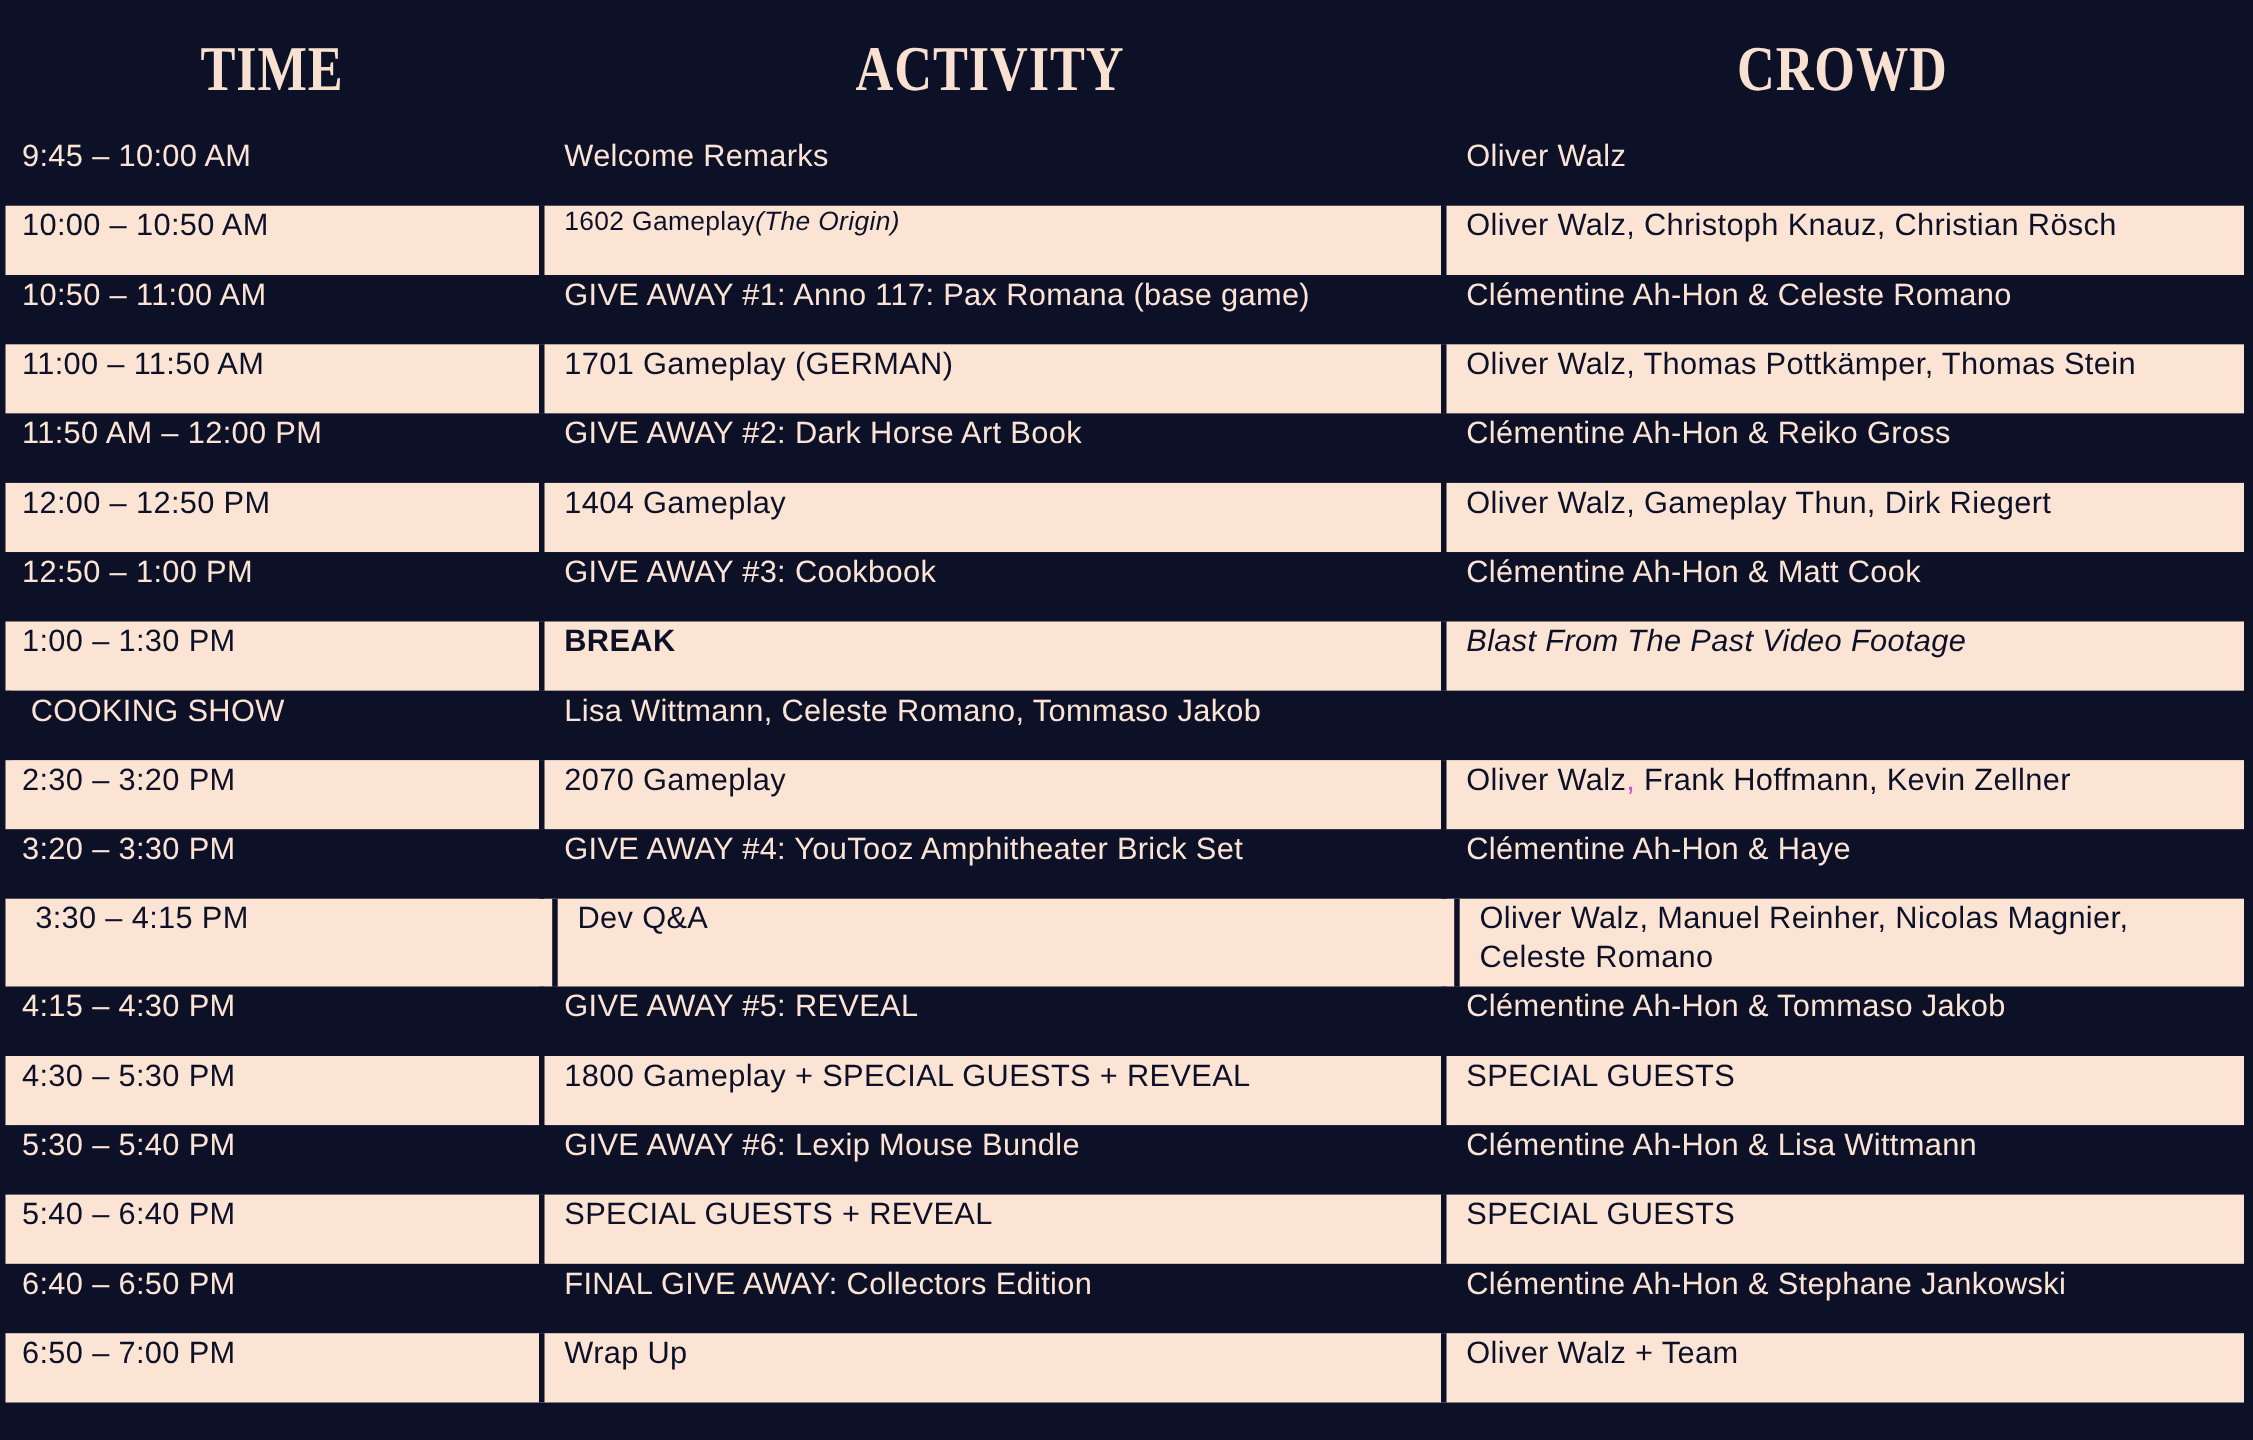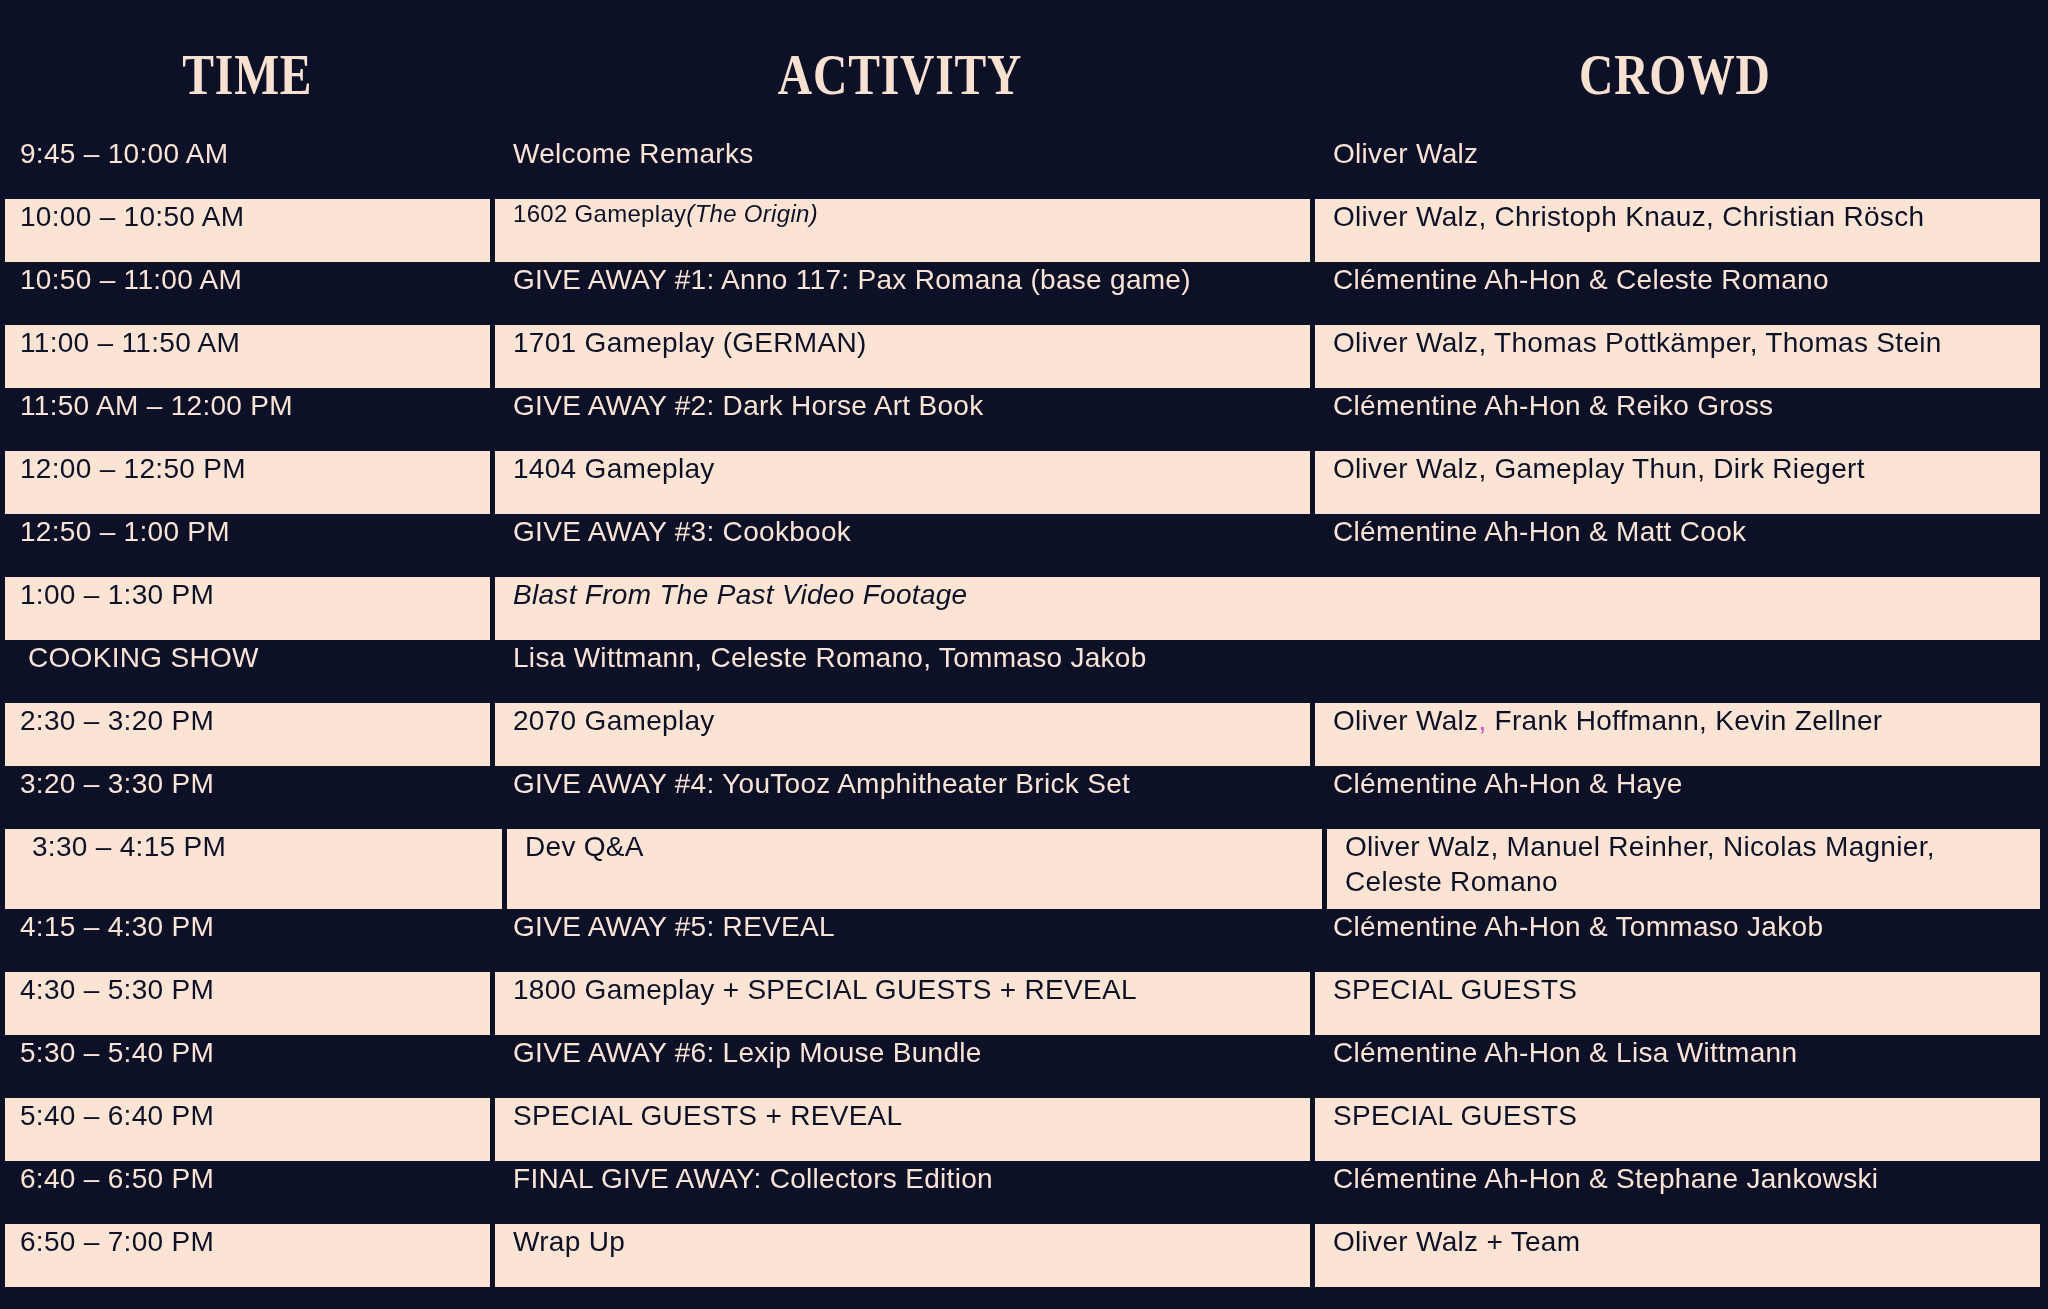--- a/index.html
+++ b/index.html
@@ -19,21 +19,20 @@
     box-sizing:border-box;
     width:2048px;height:1309px;
     padding:0 8px 10px 5px;
     display:flex;flex-direction:column;
   }
   .header-row{
     height:124px;
     display:grid;
     grid-template-columns:485px 820px 1fr;
     align-items:center;
-    margin-top:12px;
   }
   .header-cell{
     text-align:center;
     color:var(--header-text);
     font-family:"Liberation Serif", serif;
     font-weight:bold;
     font-size:58px;
     letter-spacing:1px;
   }
   .header-cell span{
@@ -154,20 +153,23 @@
           <span>GIVE AWAY #3: Cookbook</span>
         </div>
         <div class="cell crowd-cell">
           <span><span>Clémentine Ah-Hon &amp; Matt Cook</span></span>
         </div>
       </div>
       <div class="row light">
         <div class="cell time-cell">
           <span>1:00 – 1:30 PM</span>
         </div>
+        <div class="cell activity-cell">
+          <span class="seg-bold">BREAK</span>
+        </div>
         <div class="cell crowd-cell">
           <span><span class="seg-italic">Blast From The Past Video Footage</span></span>
         </div>
       </div>
       <div class="row dark">
         <div class="cell activity-cell">
           <span>COOKING SHOW</span>
         </div>
         <div class="cell crowd-cell">
           <span><span>Lisa Wittmann, Celeste Romano, Tommaso Jakob</span></span>

